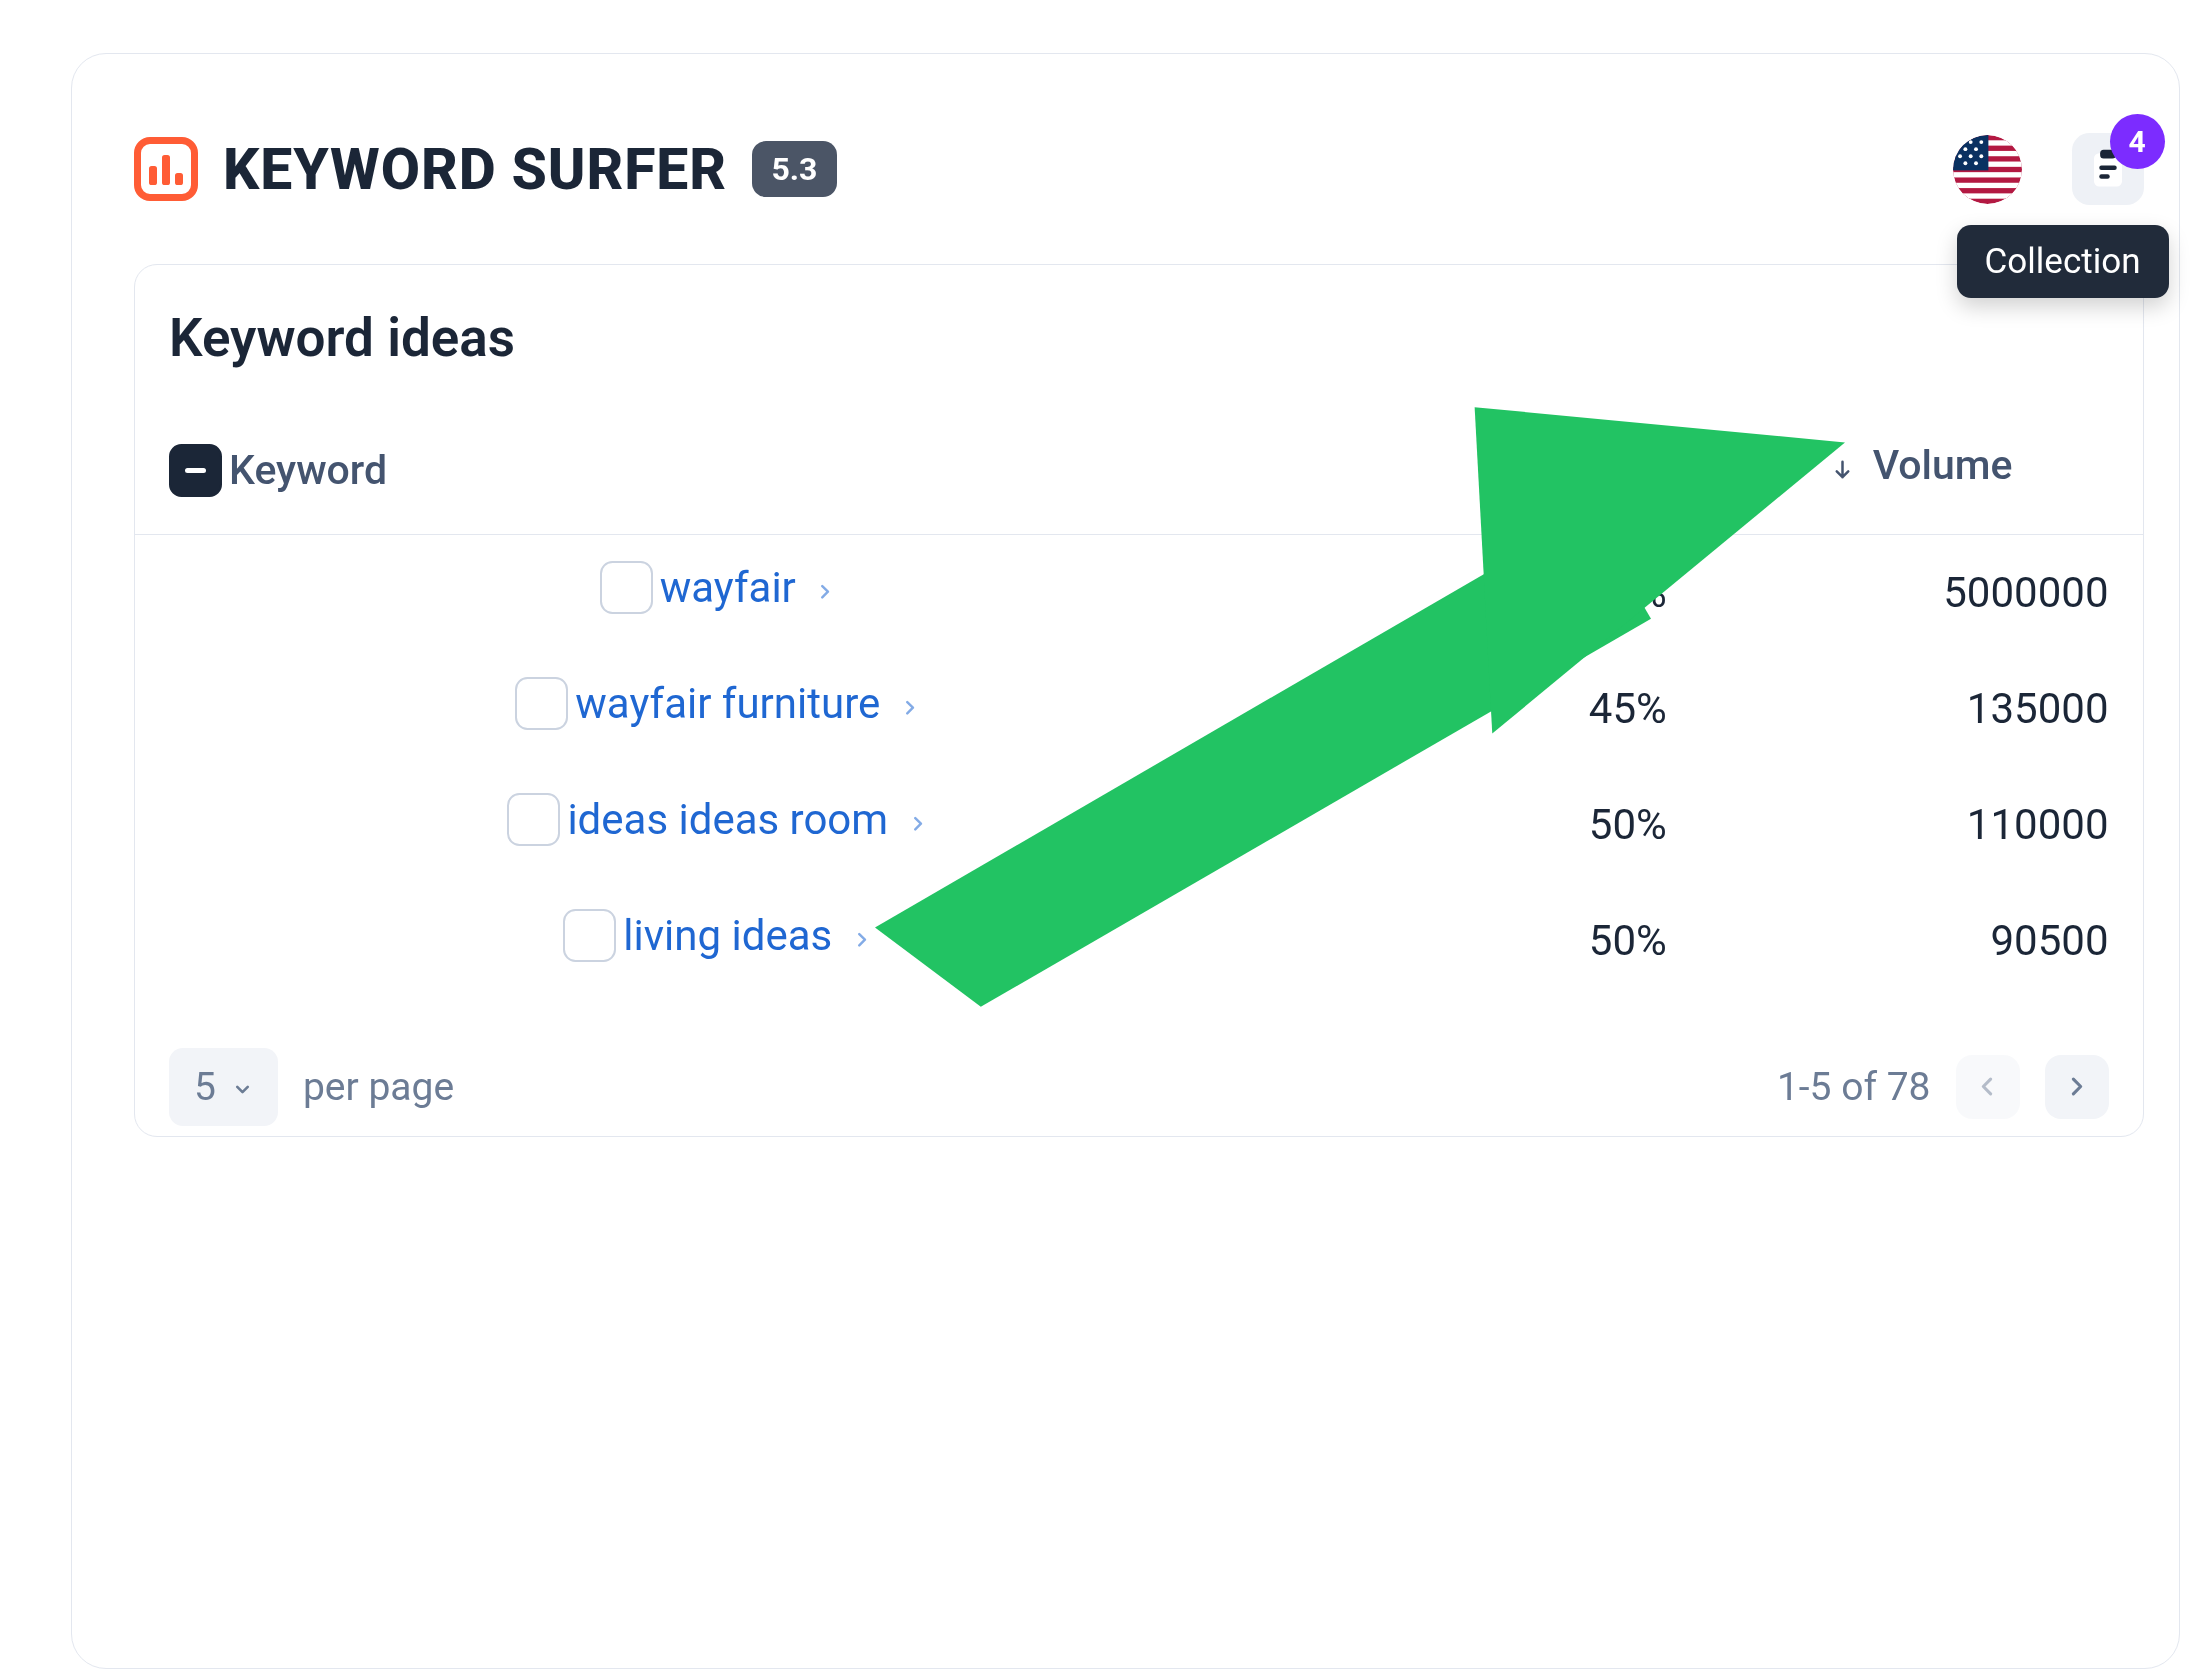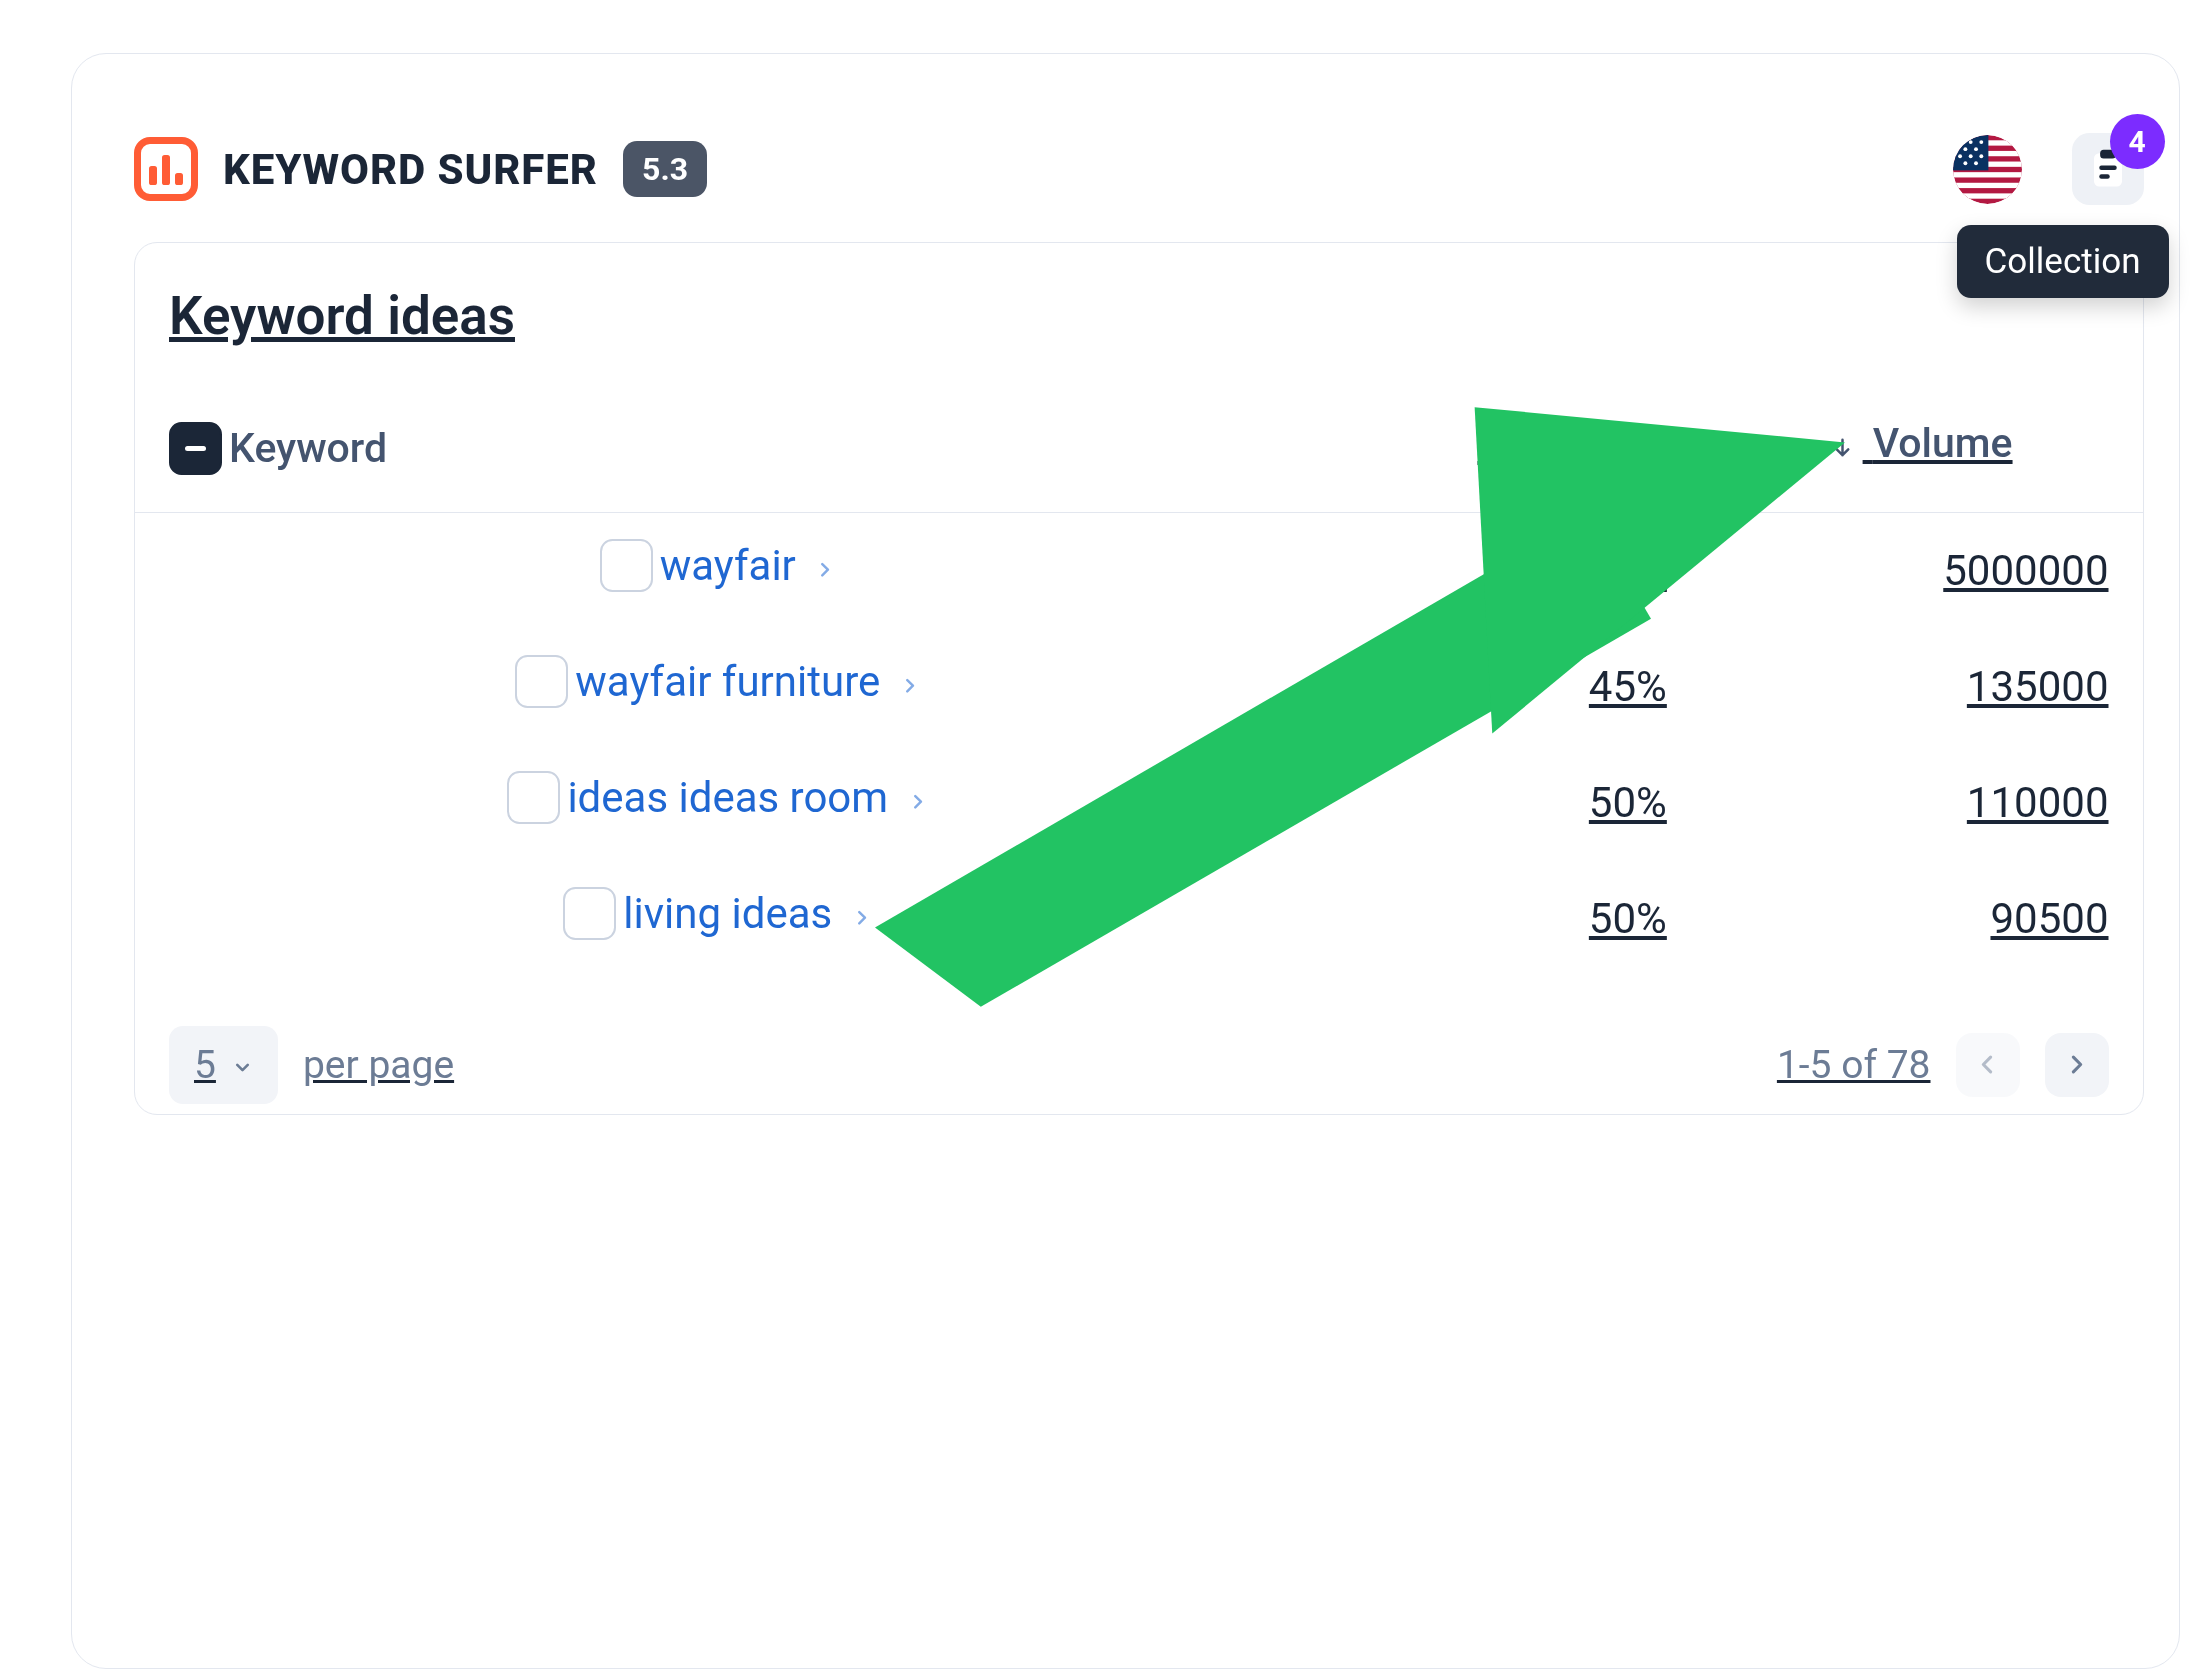--- a/index.html
+++ b/index.html
@@ -20,34 +20,34 @@
   }
   html,body{margin:0;padding:0;background:#fff;font-family:-apple-system,BlinkMacSystemFont,"Segoe UI",Roboto,Helvetica,Arial,sans-serif;color:var(--ink);}
   body{width:2206px;height:1669px;position:relative;overflow:hidden;}
 
   .outer{position:absolute;left:71px;top:53px;right:26.5px;bottom:0;border:1.8px solid var(--border);border-radius:35px;padding:79px 35px 0 62px;box-sizing:border-box;background:var(--header-bg);}
 
   .topbar{display:flex;align-items:center;gap:25px;}
   .brand-logo{width:64px;height:64px;border-radius:16px;background:#fff;border:7px solid var(--orange);box-sizing:border-box;display:flex;align-items:flex-end;justify-content:center;gap:5.3px;padding-bottom:8.8px;}
   .brand-logo .bar{width:8px;background:var(--orange);border-radius:2.6px;}
   .brand-logo .b1{height:19.4px;} .brand-logo .b2{height:30px;} .brand-logo .b3{height:12.4px;}
-  .brand-name{font-weight:800;letter-spacing:0.9px;font-size:42px;color:#1b2637;}
+  .brand-name{font-weight:800;letter-spacing:0.9px;font-size:57px;color:#1b2637;}
   .version-pill{background:var(--badge-bg);color:#fff;font-weight:700;font-size:32px;padding:8.8px 19.4px;border-radius:14px;}
 
   .topbar-spacer{flex:1;}
   .flag{width:69px;height:69px;border-radius:50%;overflow:hidden;position:relative;cursor:pointer;}
   .flag svg{width:100%;height:100%;display:block;}
 
   .clipboard-wrap{position:relative;margin-left:25px;}
   .clipboard{width:72px;height:72px;border-radius:17.6px;background:#eef1f6;display:flex;align-items:center;justify-content:center;cursor:pointer;}
   .clipboard svg{width:42px;height:42px;}
   .badge{position:absolute;top:-19.4px;right:-21px;width:55px;height:55px;border-radius:50%;background:var(--purple);color:#fff;display:flex;align-items:center;justify-content:center;font-weight:700;font-size:30px;}
   .tooltip{position:absolute;top:92px;right:-25px;background:var(--tooltip);color:#fff;font-size:35px;padding:16px 28px;border-radius:14px;white-space:nowrap;box-shadow:0 8.8px 21px rgba(0,0,0,.18);}
 
-  .card{margin-top:37px;border:1.8px solid var(--card-border);border-radius:var(--card-radius);padding:42px 0 0 0;box-sizing:border-box;text-decoration:underline;}
+  .card{margin-top:59px;border:1.8px solid var(--card-border);border-radius:var(--card-radius);padding:42px 0 0 0;box-sizing:border-box;}
   .card-title{font-size:53px;font-weight:600;color:var(--ink);padding:0 34px 41px 34px;}
 
   table{width:100%;border-collapse:collapse;}
   thead th{font-size:41px;font-weight:500;color:var(--ink-soft);text-align:left;padding:25px 34px 37px 34px;border-bottom:1.8px solid var(--card-border);}
   thead th.col-overlap, thead th.col-volume{text-align:center;}
   .sort-arrow{display:inline-block;margin-right:8.8px;vertical-align:-1.8px;}
 
   tbody td{font-size:42px;padding:26.5px 34px;color:var(--ink);text-align:center;}
   tbody td.kw{color:var(--blue);}
   tbody td.kw a{color:var(--blue);text-decoration:none;}

